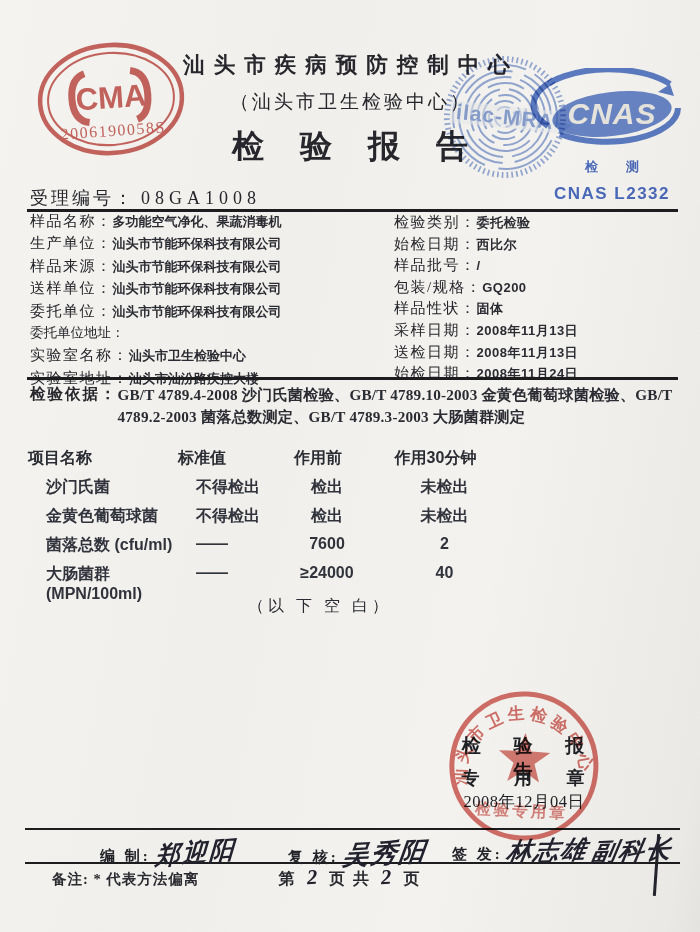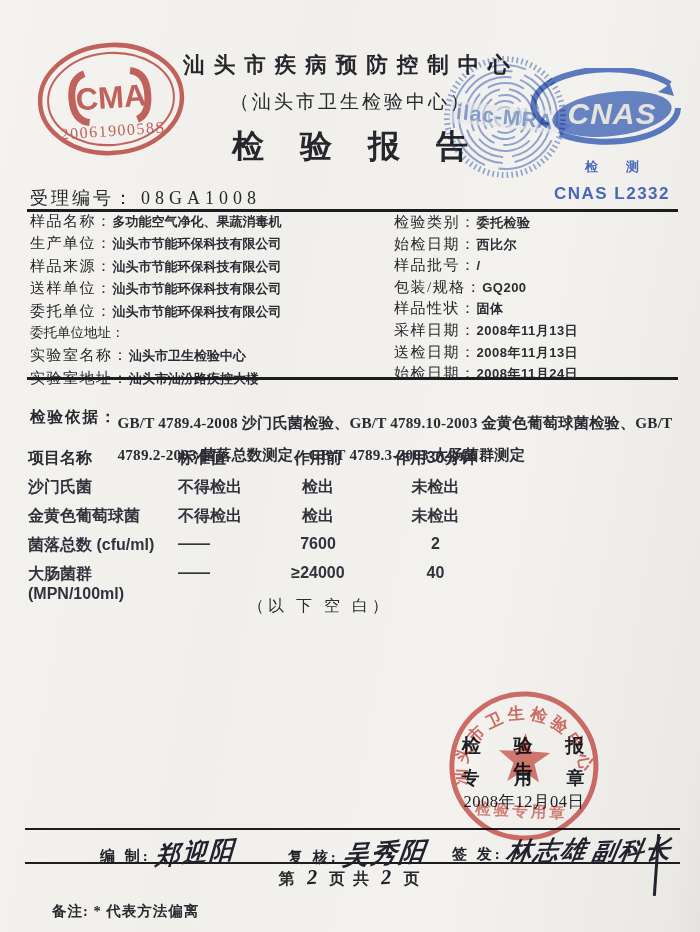--- a/index.html
+++ b/index.html
@@ -49,34 +49,34 @@
   .irow { display: flex; align-items: baseline; white-space: nowrap; }
   .info-left  .irow { height: 22.4px; }
   .info-right .irow { height: 21.6px; }
   .ilabel { font-size: 15px; letter-spacing: 1.5px; flex: none; }
   .info-left .irow:nth-child(6) .ilabel { font-size: 13.5px; letter-spacing: 0; }
   .ival { font-size: 13px; font-weight: bold; margin-left: 0;
     font-family: "Liberation Sans", "DejaVu Sans", sans-serif; color: #2b2c33; }
   .info-right .ival { letter-spacing: .5px; }
 
   
-  .basis { left: 30px; top: 384px; width: 648px; display: flex; margin-top: 23px; }
+  .basis { left: 30px; top: 384px; width: 648px; display: flex; }
   .blabel { flex: none; font-size: 15.5px; letter-spacing: 2px; font-weight: bold; }
-  .btext { flex: 1; font-size: 15.2px; line-height: 32px; font-weight: bold;
+  .btext { flex: 1; font-size: 15.2px; line-height: 22px; font-weight: bold;
     color: #2b2c33; letter-spacing: .2px; }
 
   
   .rtable { left: 28px; top: 448px; width: 560px;
     display: grid; grid-template-columns: 150px 90px 100px 135px;
     grid-auto-rows: 29px; align-items: start; }
   .rtable .c { font-size: 16px; color: #30333c;
     font-family: "Liberation Sans", "DejaVu Sans", sans-serif; }
   .rtable .hcell { font-weight: bold; color: #2a2c34; }
   .rtable .c3, .rtable .c4 { text-align: center; }
-  .rtable .val { font-weight: bold; }
+  .rtable .val { font-weight: bold; margin-left: 18px; }
   .end-note { left: 200px; top: 596px; width: 240px; text-align: center;
     font-size: 16px; letter-spacing: 4px; color: #2a2c34; font-weight: normal; }
 
   
   .seal-print { text-align: center; font-weight: bold; color: #1f2025; z-index: 2; }
   .seal-line1 { left: 438px; top: 733px; width: 172px; font-size: 19px; letter-spacing: 14px; padding-left: 12px; }
   .seal-line2 { left: 438px; top: 766px; width: 172px; font-size: 18px; letter-spacing: 15px; padding-left: 13px; }
   .seal-date  { left: 434px; top: 791px; width: 180px; font-size: 16.5px; letter-spacing: .5px;
     text-align: center; color: #1f2025; z-index: 2; }
   .round-stamp { left: 438px; top: 684px; width: 172px; height: 160px;
@@ -91,21 +91,21 @@
   .sig-prep .handwriting { font-size: 25px; transform: rotate(-5deg) skewX(-8deg); }
   .sig-rev   { left: 288px; top: 836px; }
   .sig-rev .handwriting { font-size: 26px; transform: rotate(-3deg) skewX(-10deg); }
   .sig-iss   { left: 452px; top: 834px; white-space: nowrap; }
   .sig-iss .handwriting { font-size: 25px; transform: rotate(-2deg) skewX(-12deg); }
   .sig-stroke { left: 655px; top: 834px; width: 2.5px; height: 62px;
     background: #23232e; transform: rotate(4deg); }
 
   
   .remark { left: 52px; top: 870px; font-size: 14.5px; font-weight: bold;
-    letter-spacing: 1px; color: #2a2b31; margin-top: 32px; }
+    letter-spacing: 1px; color: #2a2b31; }
   .pagenum { left: 235px; top: 865px; width: 230px; text-align: center;
     font-size: 16px; font-weight: bold; letter-spacing: 2px; color: #2a2b31; }
   .hand-num { font-style: italic; font-size: 21px; font-weight: bold;
     display: inline-block; transform: rotate(-3deg); margin: 0 4px; color: #22222e; }
 </style>
 </head>
 <body>
 
 <div class="page">
 

